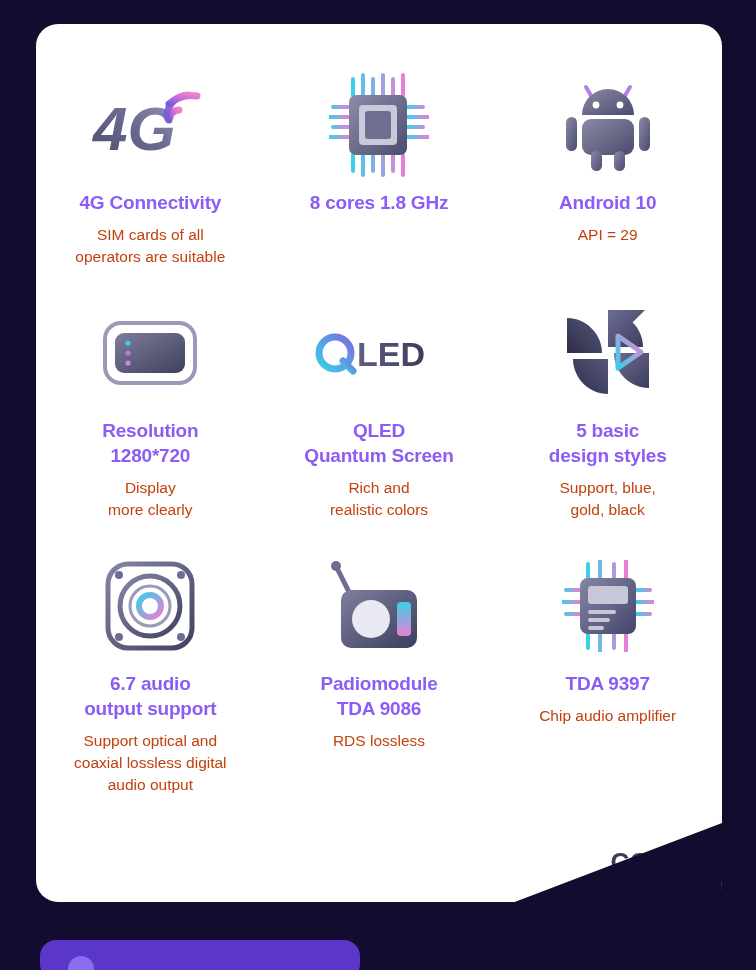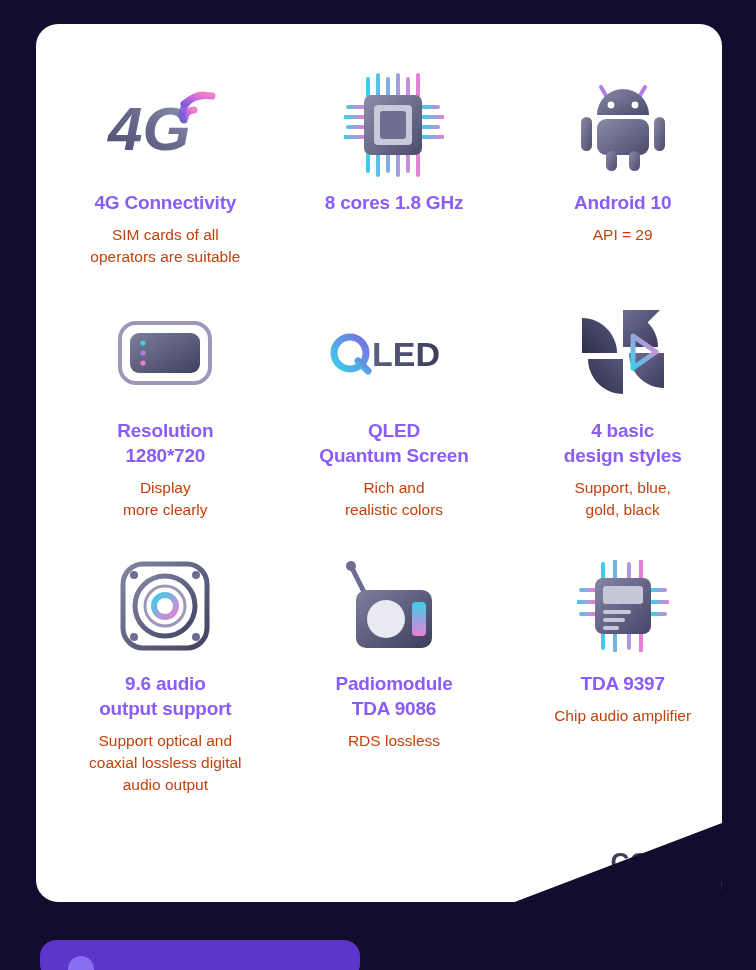--- a/index.html
+++ b/index.html
@@ -52,21 +52,21 @@
     right: 0;
     bottom: -1px;
     width: 210px;
     height: 80px;
     background: #120d2e;
     clip-path: polygon(0 100%, 100% 100%, 100% 0);
     border-bottom-right-radius: 22px;
   }
   .grid {
     position: absolute;
-    left: 15px;
+    left: 0;
     top: 34px;
     width: 686px;
     display: grid;
     grid-template-columns: repeat(3, 1fr);
     row-gap: 18px;
   }
   .cell {
     padding: 6px 10px 0 10px;
     text-align: center;
   }
@@ -280,21 +280,21 @@
             </defs>
             <path d="M47 4 L84 4 A0 0 0 0 1 84 4 L47 41 Z" fill="url(#pet1)" transform="rotate(0 47 47)"></path>
             <path d="M47 6 C66 6 82 22 82 41 L47 41 Z" fill="url(#pet1)"></path>
             <path d="M47 88 C28 88 12 72 12 53 L47 53 Z" fill="url(#pet2)"></path>
             <path d="M41 47 C41 28 25 12 6 12 L6 47 Z" fill="url(#pet2)"></path>
             <path d="M53 47 C53 66 69 82 88 82 L88 47 Z" fill="url(#pet1)"></path>
             <path d="M57 30 L80 46 L57 62 Z" fill="none" stroke="url(#arrw)" stroke-width="5" stroke-linejoin="round"></path>
           </svg>
         </div>
         <div class="title">
-          <span>4 basic</span><br>
+          <span>5 basic</span><br>
           <span>design styles</span>
         </div>
         <div class="subtitle">
           <span>Support, blue,</span><br>
           <span>gold, black</span>
         </div>
       </div>
 
       <div class="cell">
         <div class="icon-box">
@@ -313,21 +313,21 @@
             <circle cx="47" cy="47" r="30" fill="none" stroke="url(#spk)" stroke-width="5"></circle>
             <circle cx="47" cy="47" r="20" fill="none" stroke="#9a9ab8" stroke-width="3"></circle>
             <circle cx="47" cy="47" r="11" fill="none" stroke="url(#ctr)" stroke-width="6"></circle>
             <circle cx="16" cy="16" r="4" fill="#6d6d93"></circle>
             <circle cx="78" cy="16" r="4" fill="#6d6d93"></circle>
             <circle cx="16" cy="78" r="4" fill="#6d6d93"></circle>
             <circle cx="78" cy="78" r="4" fill="#6d6d93"></circle>
           </svg>
         </div>
         <div class="title">
-          <span>9.6 audio</span><br>
+          <span>6.7 audio</span><br>
           <span>output support</span>
         </div>
         <div class="subtitle">
           <span>Support optical and</span><br>
           <span>coaxial lossless digital</span><br>
           <span>audio output</span>
         </div>
       </div>
 
       <div class="cell">

